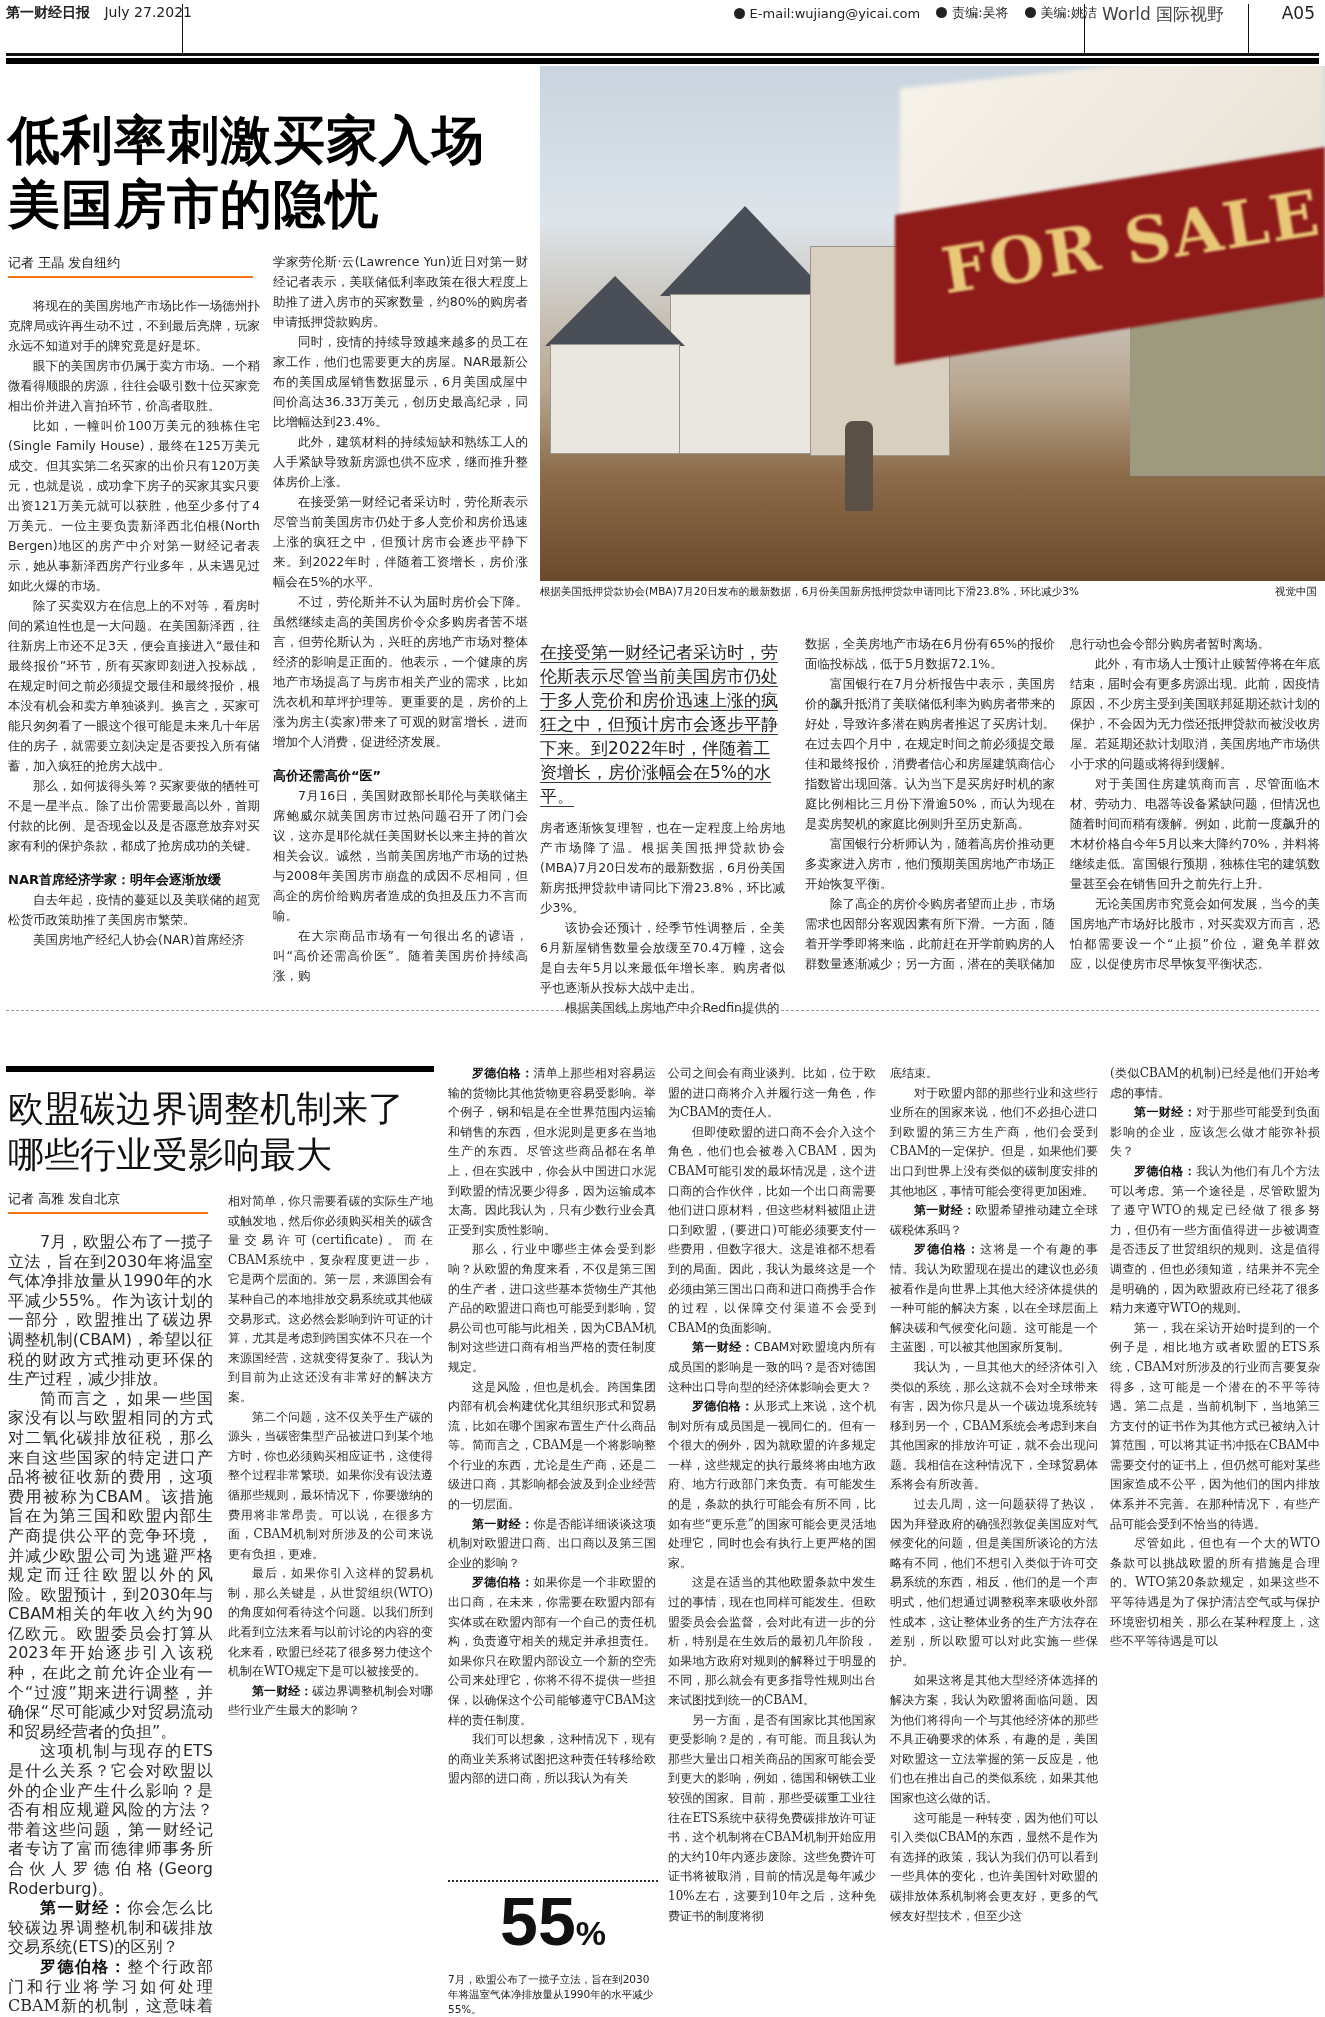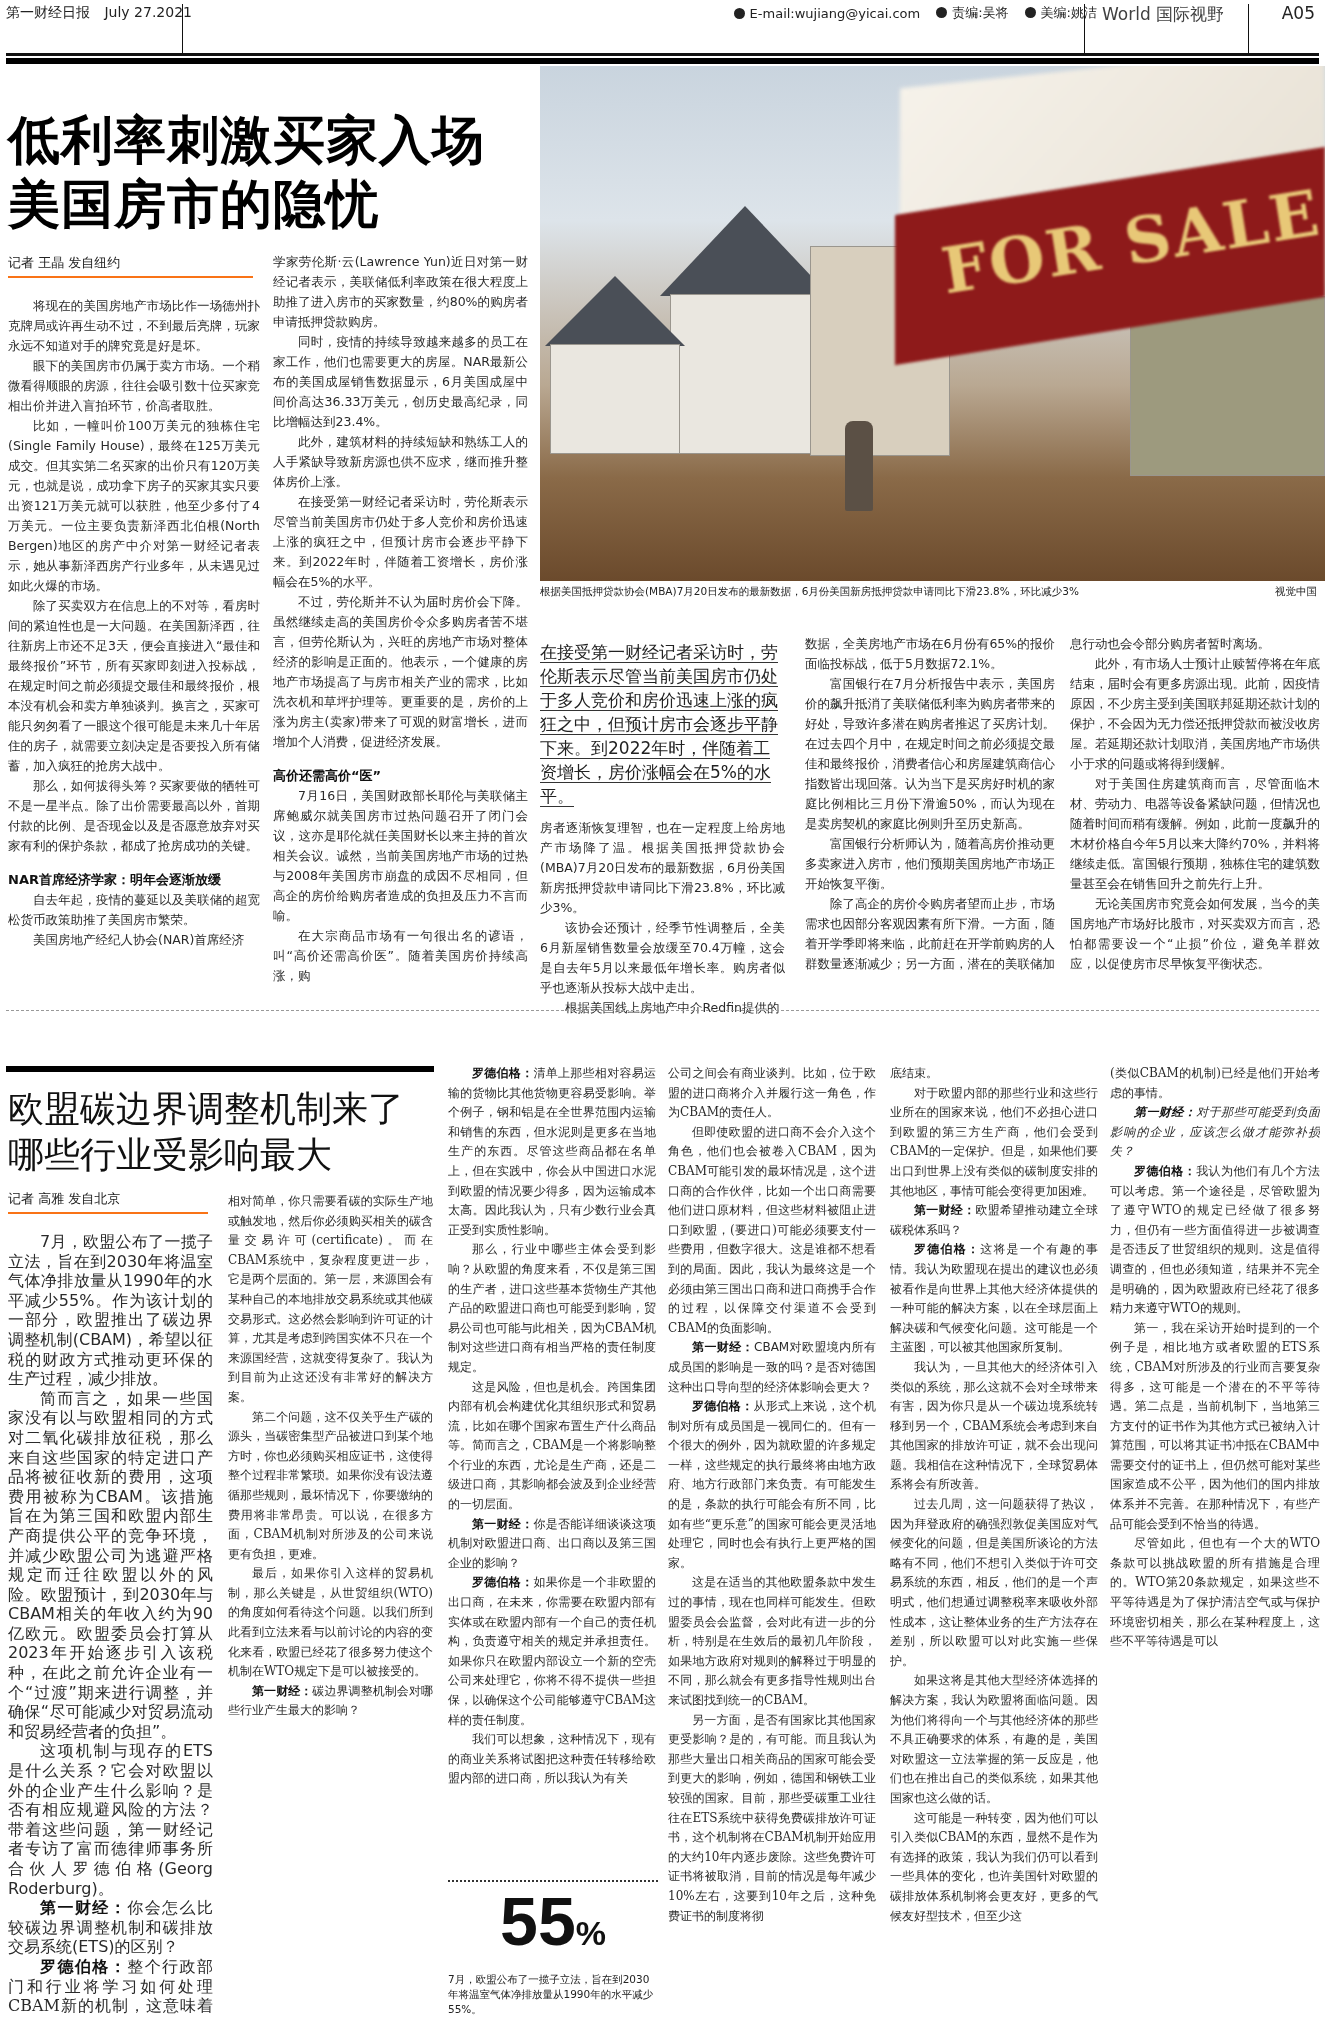--- a/index.html
+++ b/index.html
@@ -2,21 +2,21 @@
 <html><head>
 <meta charset="utf-8">
 <style>
   * { box-sizing: border-box; margin: 0; padding: 0; }
   html, body { width: 1325px; height: 2017px; background: #fff; overflow: hidden; }
   body { font-family: "DejaVu Sans", "Liberation Sans", sans-serif; color: #1a1a1a; position: relative; }
 
   
   .masthead { position: absolute; left: 6px; right: 6px; top: 0; height: 56px; border-bottom: 3px solid #111; }
   .mh-left { position: absolute; left: 0; top: 4px; font-size: 14px; color: #222; }
-  .mh-left .paper { font-weight: normal; margin-right: 10px; }
+  .mh-left .paper { font-weight: bold; margin-right: 10px; }
   .mh-div { position: absolute; top: 4px; bottom: 0; width: 1px; background: #111; }
   .mh-meta { position: absolute; top: 4px; right: 222px; font-size: 13px; color: #222; display: flex; gap: 16px; align-items: center; text-align: right; }
   .mh-meta .dot { display: inline-block; width: 11px; height: 11px; border-radius: 50%; background: #222; margin-right: 5px; vertical-align: -1px; }
   .mh-section { position: absolute; top: 3px; left: 1096px; font-size: 17px; color: #404040; }
   .mh-page { position: absolute; top: 3px; right: 4px; font-size: 17px; color: #222; }
   .topbar { position: absolute; left: 6px; right: 6px; top: 58px; height: 6px; background: #000; }
 
   
   .headline1 { position: absolute; left: 8px; top: 108px; width: 520px; font-size: 52px; font-weight: 900; line-height: 64px; color: #000; letter-spacing: 1px; font-family: "DejaVu Sans", sans-serif; }
   .byline { position: absolute; font-size: 13px; color: #222; border-bottom: 2px solid #f97316; padding-bottom: 4px; }
@@ -200,17 +200,17 @@
   <p style="font-family:'DejaVu Sans',sans-serif;"><span class="qa">第一财经：</span><span>欧盟希望推动建立全球碳税体系吗？</span></p>
   <p><span class="qa" style="font-family:'DejaVu Sans',sans-serif;">罗德伯格：</span><span>这将是一个有趣的事情。我认为欧盟现在提出的建议也必须被看作是向世界上其他大经济体提供的一种可能的解决方案，以在全球层面上解决碳和气候变化问题。这可能是一个主蓝图，可以被其他国家所复制。</span></p>
   <p>我认为，一旦其他大的经济体引入类似的系统，那么这就不会对全球带来有害，因为你只是从一个碳边境系统转移到另一个，CBAM系统会考虑到来自其他国家的排放许可证，就不会出现问题。我相信在这种情况下，全球贸易体系将会有所改善。</p>
   <p>过去几周，这一问题获得了热议，因为拜登政府的确强烈敦促美国应对气候变化的问题，但是美国所谈论的方法略有不同，他们不想引入类似于许可交易系统的东西，相反，他们的是一个声明式，他们想通过调整税率来吸收外部性成本，这让整体业务的生产方法存在差别，所以欧盟可以对此实施一些保护。</p>
   <p>如果这将是其他大型经济体选择的解决方案，我认为欧盟将面临问题。因为他们将得向一个与其他经济体的那些不具正确要求的体系，有趣的是，美国对欧盟这一立法掌握的第一反应是，他们也在推出自己的类似系统，如果其他国家也这么做的话。</p>
   <p>这可能是一种转变，因为他们可以引入类似CBAM的东西，显然不是作为有选择的政策，我认为我们仍可以看到一些具体的变化，也许美国针对欧盟的碳排放体系机制将会更友好，更多的气候友好型技术，但至少这</p>
 </div>
 
 <div class="col serifcol" style="left:1110px; top:1064px; width:210px; font-size:12px; line-height:19.6px; height:950px; overflow:hidden;">
   <p class="noind">(类似CBAM的机制)已经是他们开始考虑的事情。</p>
-  <p style="font-family:'DejaVu Sans',sans-serif;font-style:italic;"><span class="qa">第一财经：</span><span>对于那些可能受到负面影响的企业，应该怎么做才能弥补损失？</span></p>
+  <p style="font-family:'DejaVu Sans',sans-serif;"><span class="qa">第一财经：</span><span>对于那些可能受到负面影响的企业，应该怎么做才能弥补损失？</span></p>
   <p><span class="qa" style="font-family:'DejaVu Sans',sans-serif;">罗德伯格：</span><span>我认为他们有几个方法可以考虑。第一个途径是，尽管欧盟为了遵守WTO的规定已经做了很多努力，但仍有一些方面值得进一步被调查是否违反了世贸组织的规则。这是值得调查的，但也必须知道，结果并不完全是明确的，因为欧盟政府已经花了很多精力来遵守WTO的规则。</span></p>
   <p>第一，我在采访开始时提到的一个例子是，相比地方或者欧盟的ETS系统，CBAM对所涉及的行业而言要复杂得多，这可能是一个潜在的不平等待遇。第二点是，当前机制下，当地第三方支付的证书作为其他方式已被纳入计算范围，可以将其证书冲抵在CBAM中需要交付的证书上，但仍然可能对某些国家造成不公平，因为他们的国内排放体系并不完善。在那种情况下，有些产品可能会受到不恰当的待遇。</p>
   <p>尽管如此，但也有一个大的WTO条款可以挑战欧盟的所有措施是合理的。WTO第20条款规定，如果这些不平等待遇是为了保护清洁空气或与保护环境密切相关，那么在某种程度上，这些不平等待遇是可以</p>
 </div>
 
 </body></html>

